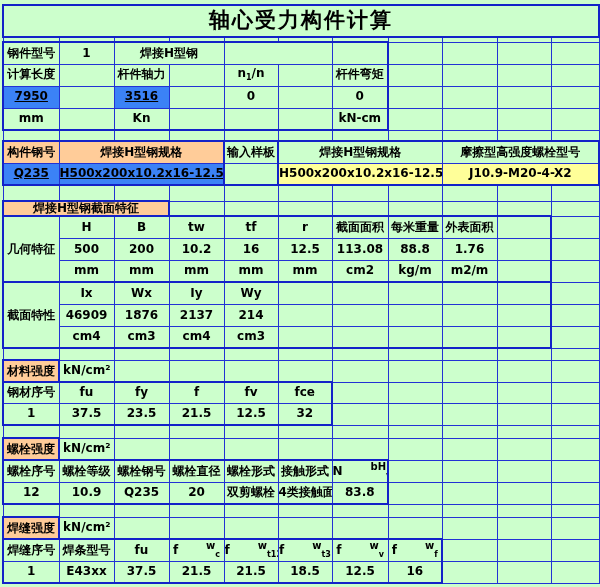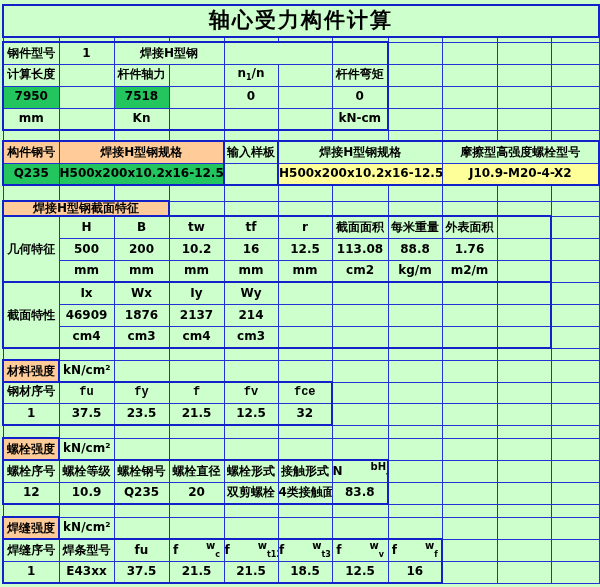--- a/index.html
+++ b/index.html
@@ -20,21 +20,21 @@
     text-align:center;
     vertical-align:middle;
     padding:0;
     font-size:12px;
     font-weight:bold;
     white-space:nowrap;
     overflow:hidden;
     line-height:1.1;
   }
   td.big{font-size:21px;letter-spacing:2px;text-align:center;}
-  .bg-cyan{background:#22c55e;}
+  .bg-cyan{background:#3b82f6;text-decoration:underline;}
   .bg-yellow{background:#ffff99;}
   .bg-orange{background:#ffcc99;}
   .th-t{border-top:2px solid #1322c8;}
   .th-l{border-left:2px solid #1322c8;}
   .th-r{border-right:2px solid #1322c8;}
   .th-b{border-bottom:2px solid #1322c8;}
   td sup{font-size:10px;vertical-align:super;line-height:1;margin-left:28px;}
   td sub{font-size:8px;vertical-align:sub;line-height:1;}
 </style>
 </head>
@@ -91,21 +91,21 @@
         <td></td>
         <td class="th-r">杆件弯矩</td>
         <td></td>
         <td></td>
         <td></td>
         <td></td>
       </tr>
       <tr style="height: 22px;">
         <td class="bg-cyan th-l">7950</td>
         <td></td>
-        <td class="bg-cyan">7518</td>
+        <td class="bg-cyan">3516</td>
         <td></td>
         <td>0</td>
         <td></td>
         <td class="th-r">0</td>
         <td></td>
         <td></td>
         <td></td>
         <td></td>
       </tr>
       <tr style="height: 22px;">
@@ -265,21 +265,21 @@
         <td></td>
         <td></td>
         <td></td>
         <td></td>
         <td></td>
         <td></td>
         <td></td>
         <td></td>
         <td></td>
       </tr>
-      <tr style="height: 21px; font-family: Liberation Mono, monospace;">
+      <tr style="height: 21px;">
         <td class="th-t th-l">钢材序号</td>
         <td class="th-t">fu</td>
         <td class="th-t">fy</td>
         <td class="th-t">f</td>
         <td class="th-t">fv</td>
         <td class="th-t th-r">fce</td>
         <td></td>
         <td></td>
         <td></td>
         <td></td>

